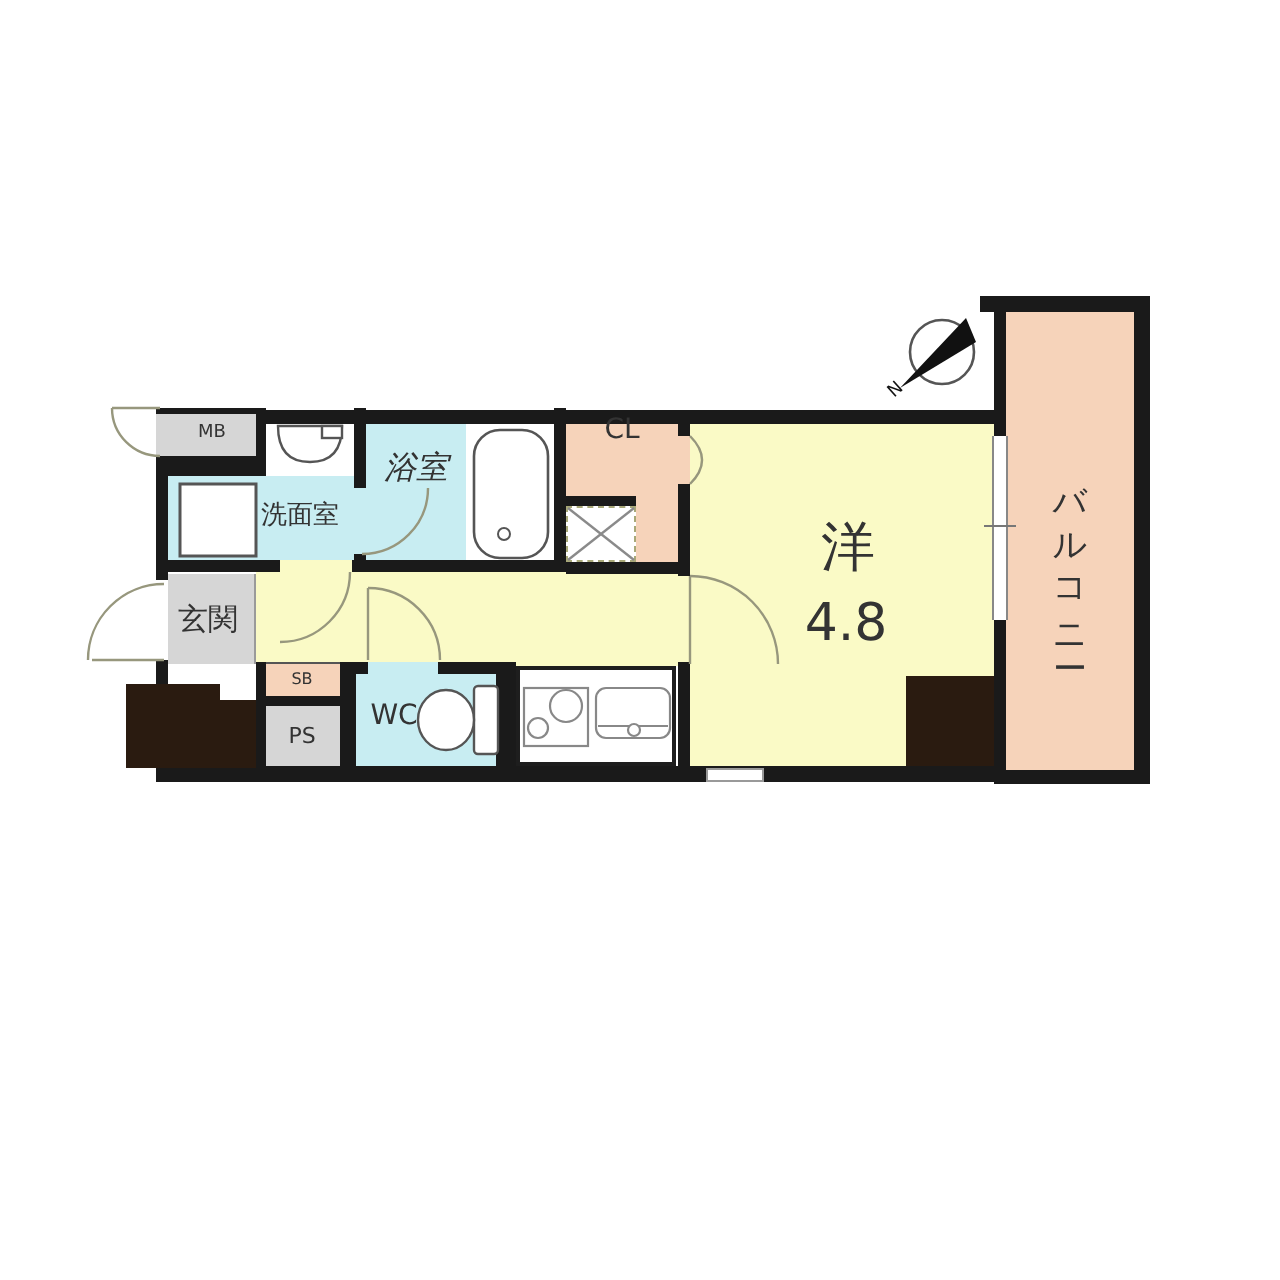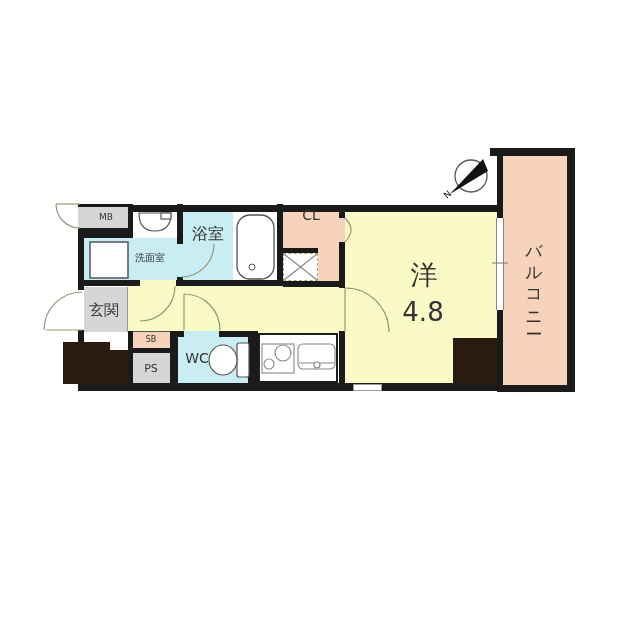--- a/index.html
+++ b/index.html
@@ -155,22 +155,22 @@
     </g>
 
     <g>
       <circle cx="471" cy="176" r="16" fill="#fff" stroke="#555" stroke-width="1.3"></circle>
       <polygon points="450,194 483,159 488,171" fill="#111"></polygon>
       <text x="447" y="199" font-size="9" fill="#111" transform="rotate(-42 447 199)" font-family="DejaVu Sans, sans-serif" id="compass-n">N</text>
     </g>
   </svg>
 
   <div class="lbl" style="left:106px;top:217px;font-size:9px;">MB</div>
-  <div class="lbl" style="left:150px;top:258px;font-size:10px;">洗面室</div>
-  <div class="lbl" style="left:208px;top:234px;font-size:16px;">浴室</div>
+  <div class="lbl" style="left:150px;top:258px;font-size:13px;">洗面室</div>
+  <div class="lbl" style="left:208px;top:234px;font-size:16px;font-style:italic;">浴室</div>
   <div class="lbl" style="left:311px;top:215px;font-size:14px;">CL</div>
   <div class="lbl" style="left:104px;top:310px;font-size:15px;">玄関</div>
   <div class="lbl" style="left:151px;top:340px;font-size:8px;">SB</div>
   <div class="lbl" style="left:151px;top:368px;font-size:11px;">PS</div>
   <div class="lbl" style="left:197px;top:358px;font-size:14px;text-align:center;">WC</div>
   <div class="lbl" style="left:424px;top:274px;font-size:27px;">洋</div>
   <div class="lbl" style="left:423px;top:312px;font-size:26px;">4.8</div>
   <div class="lbl v" style="left:534px;top:280px;font-size:17px;letter-spacing:4px;">バルコニー</div>
 
 </div>

